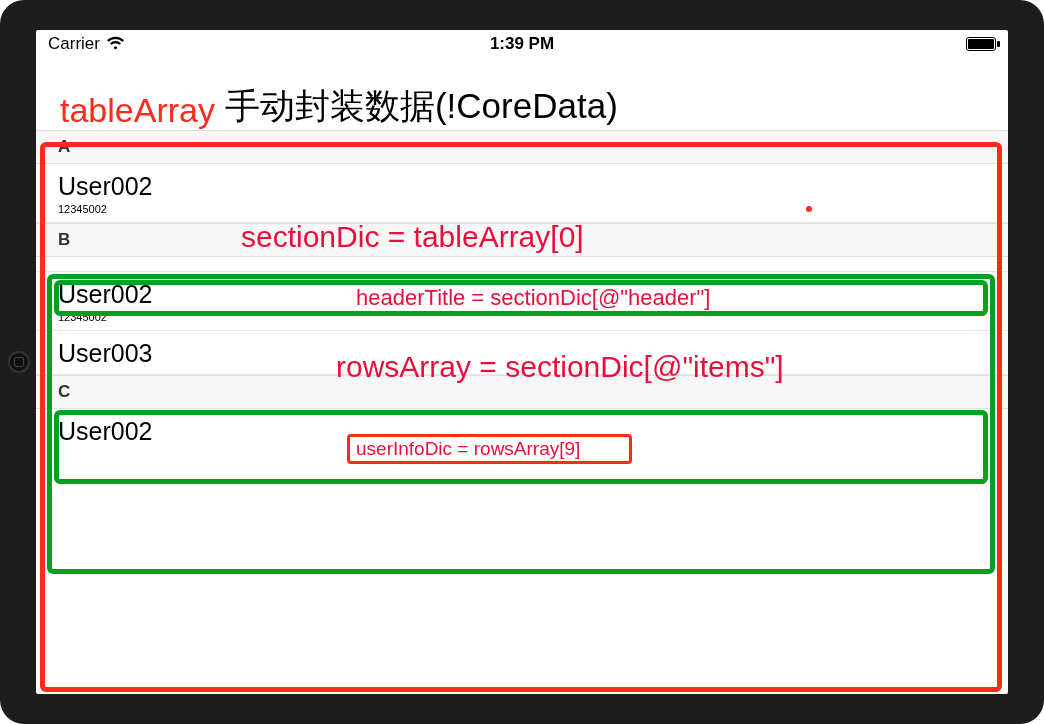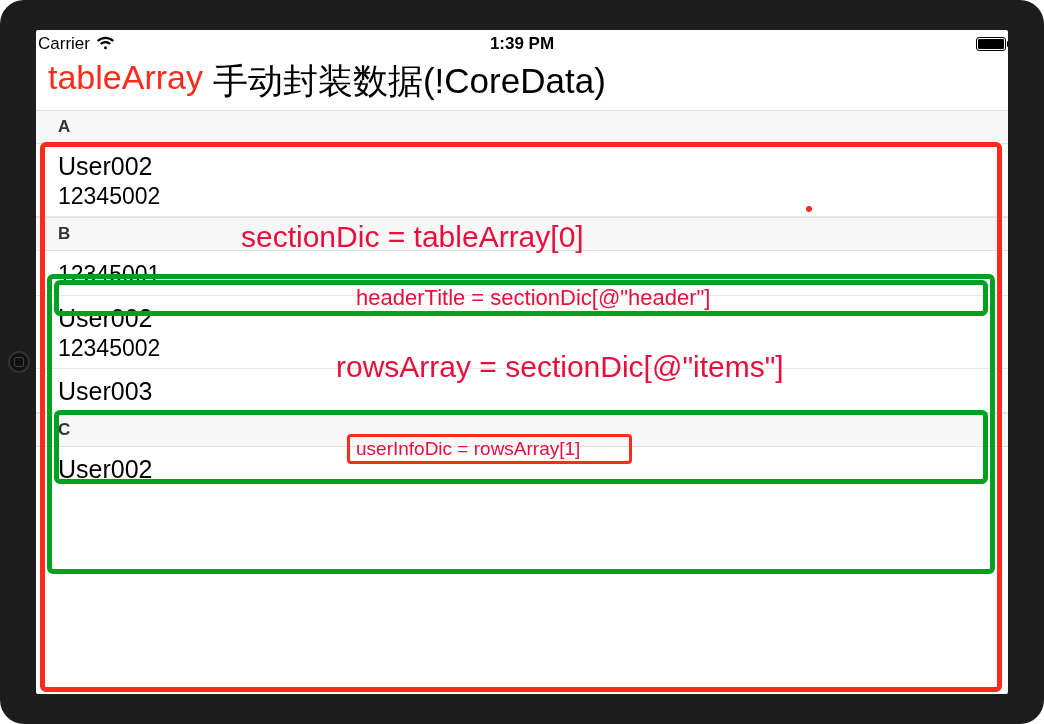--- a/index.html
+++ b/index.html
@@ -37,42 +37,44 @@
     background: #fff;
     overflow: hidden;
     border-radius: 2px;
   }
 
   
   .statusbar {
     height: 28px;
     display: flex;
     align-items: center;
-    padding: 0 2px;
+    padding: 0 12px;
     font-size: 17px;
     color: #000;
     position: relative;
   }
   .statusbar .left { display:flex; align-items:center; gap:6px; }
   .statusbar .center { position:absolute; left:50%; transform:translateX(-50%); font-weight:600; }
   .statusbar .right { margin-left:auto; display:flex; align-items:center; }
   .wifi-icon { display:inline-block; line-height:1; font-size:19px; }
   .battery {
     width: 30px; height: 14px; border: 1.5px solid #000; border-radius: 3px;
     position: relative;
   }
   .battery::after { content:""; position:absolute; right:-5px; top:3px; width:3px; height:6px; background:#000; border-radius:1px; }
   .battery .fill { position:absolute; left:1px; top:1px; bottom:1px; right:1px; background:#000; border-radius:1px; }
 
   
   .navtitle-area {
     height: 52px;
     display:flex;
-    align-items:flex-start;
-    position: relative;
+    align-items:flex-end;
+    padding-left: 12px;
+    position: relative;
+    margin-top: 20px;
   }
   .tableArray-label {
     color: #ff2a1a;
     font-size: 34px;
     font-weight: 400;
     margin-left: 12px;
     font-family: "Lucida Grande","Helvetica Neue",sans-serif;
   }
   .nav-title {
     font-size: 35px;
@@ -90,21 +92,21 @@
     color: #333;
     padding: 6px 22px;
     border-top: 1px solid #e0e0e0;
     border-bottom: 1px solid #e0e0e0;
   }
   .cell {
     padding: 8px 37px 6px 22px;
     border-bottom: 1px solid #e6e6e6;
   }
   .cell .title { font-size: 25px; color:#000; line-height:1.15; }
-  .cell .subtitle { font-size: 23px; color:#000; line-height:1.2; margin-top:2px; }
+  .cell .subtitle { font-size: 11px; color:#000; line-height:1.2; margin-top:2px; }
 
   
   .overlay { position:absolute; inset:0; pointer-events:none; }
   .box { position:absolute; border-style:solid; border-radius:6px; }
   .red-outer { border:5px solid #ff2a1a; }
   .green { border:5px solid #00a020; }
   .red-thin { border:3px solid #ff2a1a; }
 
   .anno {
     position:absolute;
@@ -152,21 +154,20 @@
     <div class="table">
 
       <div class="section-header">A</div>
       <div class="cell">
         <div class="title">User002</div>
         <div class="subtitle">12345002</div>
       </div>
 
       <div class="section-header">B</div>
       <div class="cell">
-        <div class="subtitle">12345001</div>
       </div>
       <div class="cell">
         <div class="title">User002</div>
         <div class="subtitle">12345002</div>
       </div>
       <div class="cell">
         <div class="title">User003</div>
       </div>
 
       <div class="section-header">C</div>
@@ -183,19 +184,19 @@
 
       <div class="box green" style="left:18px; top:250px; width:934px; height:36px;"></div>
 
       <div class="box green" style="left:18px; top:380px; width:934px; height:74px;"></div>
 
       <div class="box red-thin" style="left:311px; top:404px; width:285px; height:30px; border-radius:4px;"></div>
 
       <span class="anno big" style="left:205px; top:190px;">sectionDic = tableArray[0]</span>
       <span class="anno mid" style="left:320px; top:255px;">headerTitle = sectionDic[@"header"]</span>
       <span class="anno big" style="left:300px; top:320px;">rowsArray = sectionDic[@"items"]</span>
-      <span class="anno small" style="left:320px; top:408px;">userInfoDic = rowsArray[1]</span>
+      <span class="anno small" style="left:320px; top:408px;">userInfoDic = rowsArray[9]</span>
 
       <span class="dot" style="left:770px; top:176px;"></span>
     </div>
 
   </div>
 </div>
 
 </body></html>

